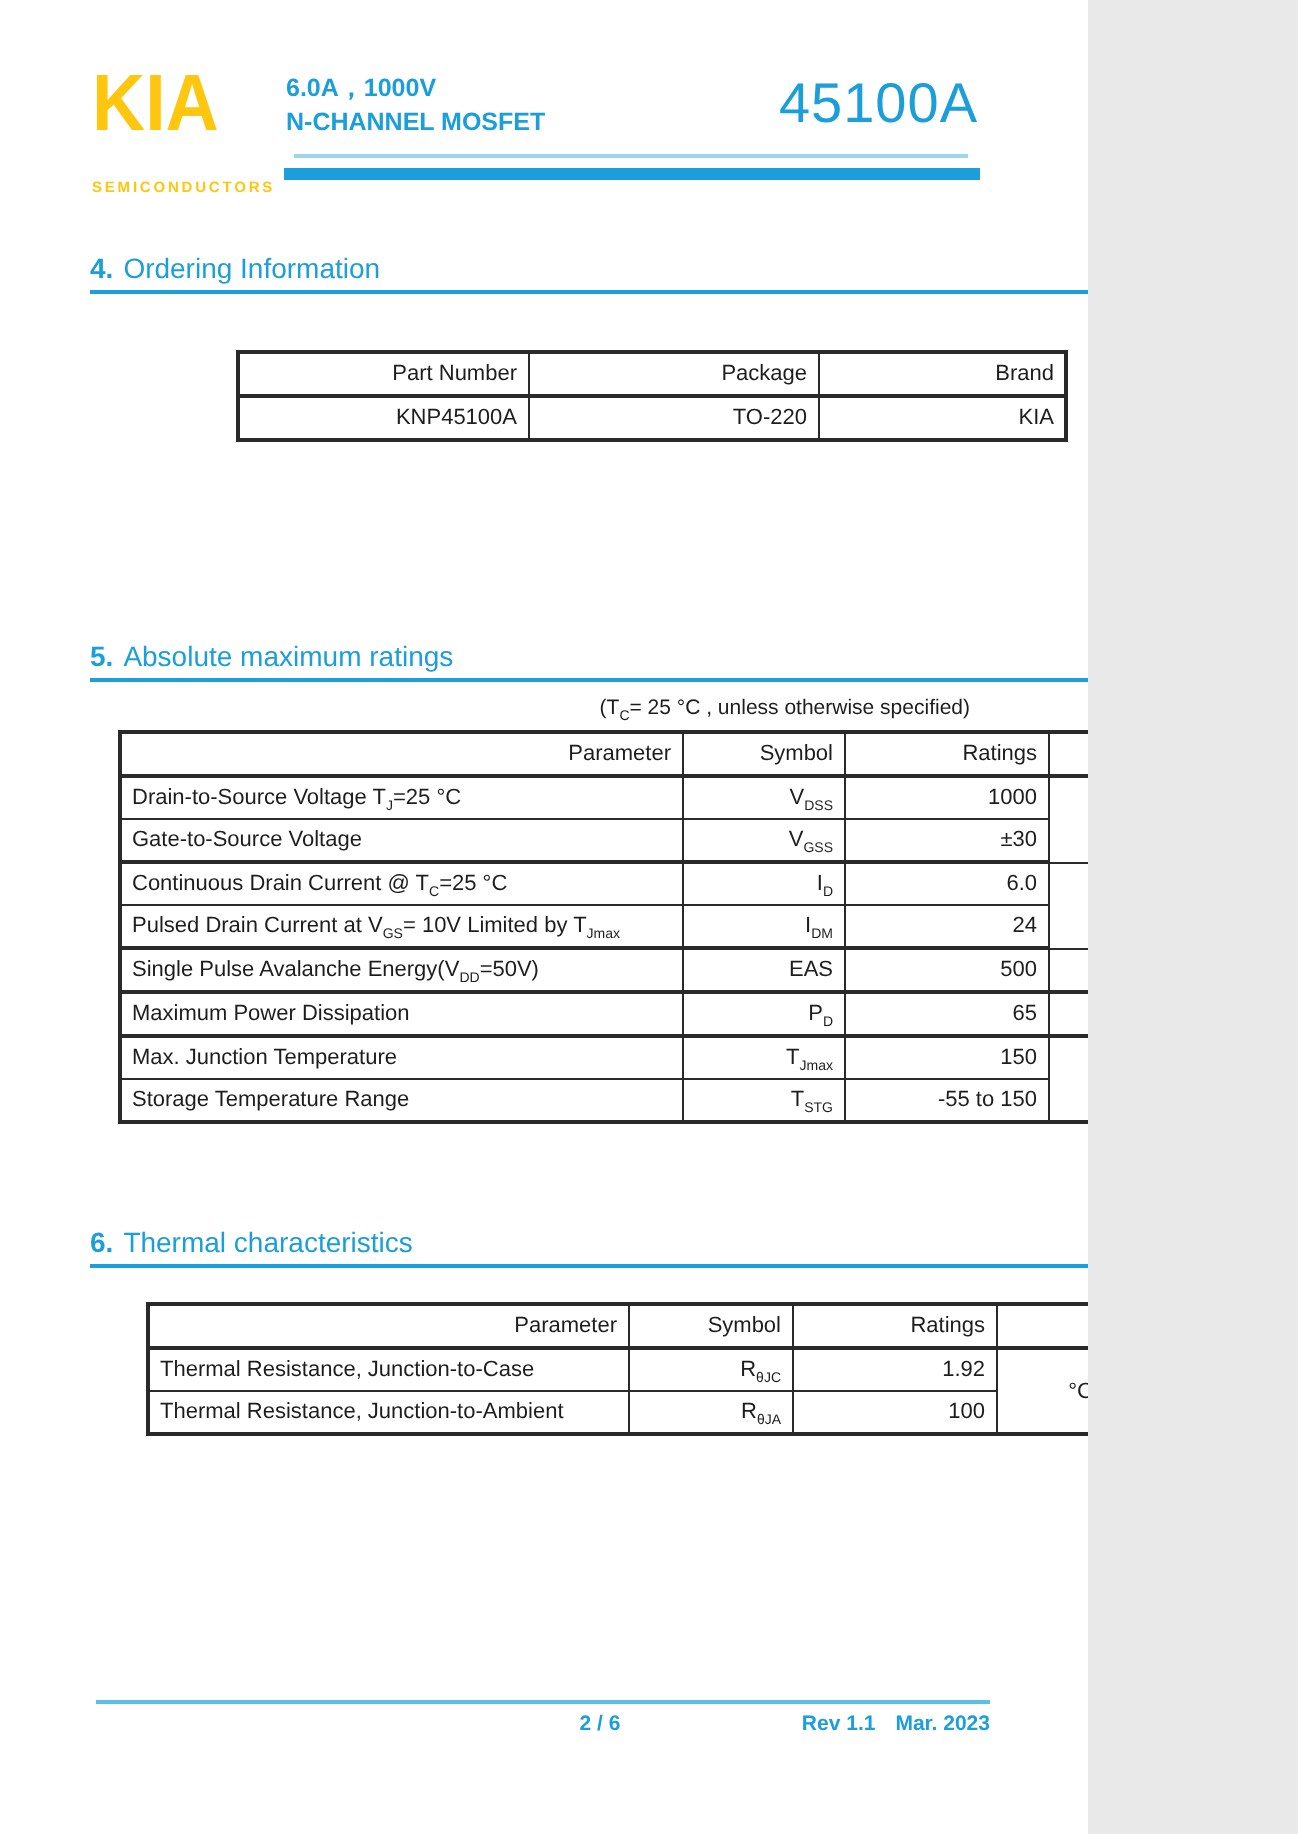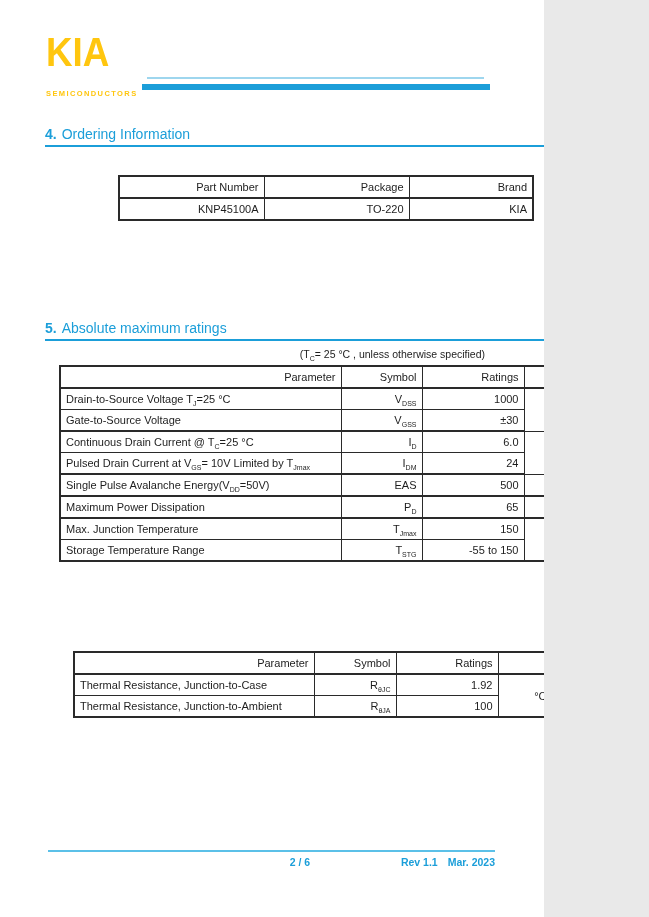--- a/index.html
+++ b/index.html
@@ -92,20 +92,25 @@
 </style>
 </head>
 <body>
 
 <div class="page">
 
   <div class="logo-block">
     <div class="logo-text">KIA</div>
     <div class="logo-sub">SEMICONDUCTORS</div>
   </div>
+  <div class="hdr-subtitle">
+    <div>6.0A，1000V</div>
+    <div>N-CHANNEL MOSFET</div>
+  </div>
+  <div class="hdr-part">45100A</div>
   <div class="hdr-line-thin"></div>
   <div class="hdr-line-thick"></div>
 
   <div class="section-heading" style="top:126px;">
     <span class="num">4.</span><span class="ttl">Ordering Information</span>
   </div>
   <table class="doc" style="left: 118px; top: 175px; width: 414px;">
       <colgroup>
         <col style="width: 145px;">
         <col style="width: 145px;">
@@ -188,20 +193,23 @@
           <td rowspan="2">°C</td>
         </tr>
         <tr>
           <td class="param">Storage Temperature Range</td>
           <td>T<sub>STG</sub></td>
           <td>-55 to 150</td>
         </tr>
       </tbody>
     </table>
 
+  <div class="section-heading" style="top:613px;">
+    <span class="num">6.</span><span class="ttl">Thermal characteristics</span>
+  </div>
   <table class="doc" style="left: 73px; top: 651px; width: 495px;">
       <colgroup>
         <col style="width: 240px;">
         <col style="width: 82px;">
         <col style="width: 102px;">
         <col style="width: 71px;">
       </colgroup>
       <thead>
         <tr class="thick-bottom">
           <th>Parameter</th>

